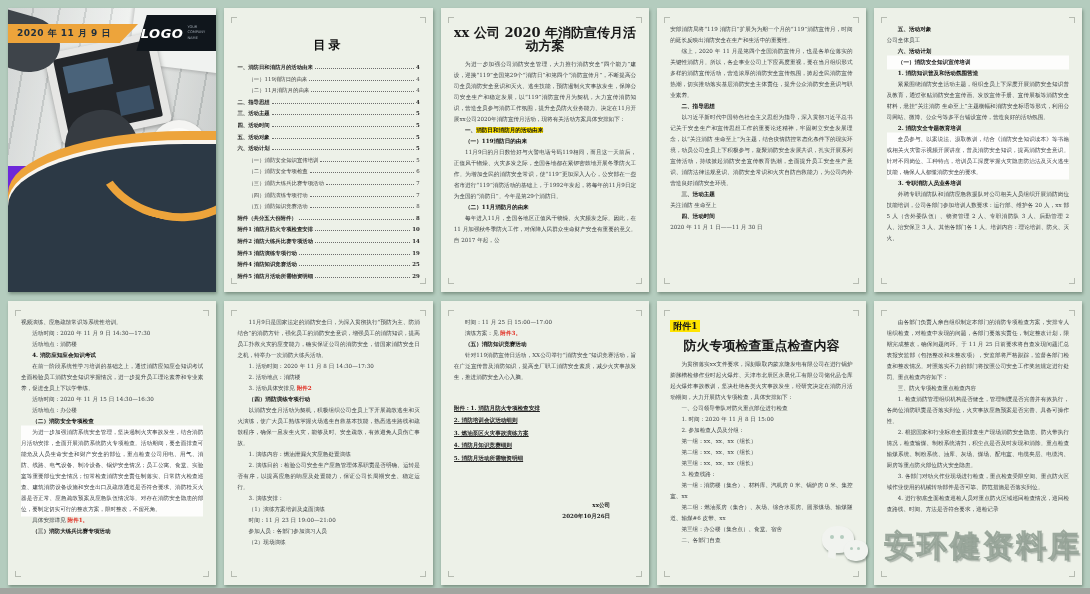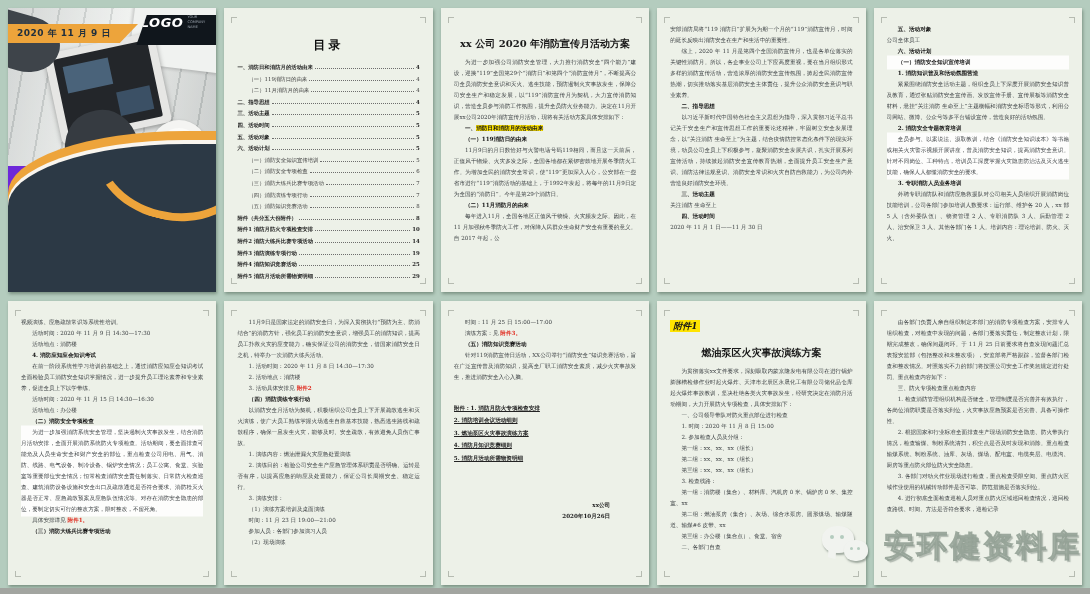--- a/index.html
+++ b/index.html
@@ -16,27 +16,27 @@
                font-family:"DejaVu Serif","Liberation Serif",serif; font-size:5.6px; line-height:11px; color:#3c4043; }
   .cm { position:absolute; width:6px; height:6px; border:0 solid #b6bbb1; }
   .cm.tl{ left:7px; top:9px; border-left-width:1px; border-top-width:1px; }
   .cm.tr{ right:7px; top:9px; border-right-width:1px; border-top-width:1px; }
   .cm.bl{ left:7px; bottom:8px; border-left-width:1px; border-bottom-width:1px; }
   .cm.br{ right:7px; bottom:8px; border-right-width:1px; border-bottom-width:1px; }
 
   
   .ln { text-align:justify; }
   .ln.p, .ln.h1, .ln.h2 { text-indent:2em; }
-  .ln.title { text-align:center; text-indent:0; font-weight:bold; font-size:10px; line-height:13px; color:#181818; margin:13px 0 7px; }
+  .ln.title { text-align:center; text-indent:0; font-weight:bold; font-size:13px; line-height:13px; color:#181818; margin:2px 0 7px; }
   .ln.h1, .ln.h2 { font-weight:bold; color:#141414; }
   .ln.wb { background:#fdfdfc; box-shadow:0 0 0 1.5px #fdfdfc; }
   .mk { background:#ffe400; color:#181818; }
   .red { color:#e02b1f; font-weight:bold; }
   .ln.big { text-indent:0; font-weight:bold; font-size:9px; line-height:14px; margin:2px 0 6px; }
-  .ln.big .mk { padding:1px 3px;font-style:italic; }
+  .ln.big .mk { padding:1px 3px; }
   .ln.att, .ln.att2 { text-indent:0; font-weight:bold; text-decoration:underline; color:#232323; margin-top:1.5px; }
   .ln.sp { height:18px; } .ln.sp2 { height:36px; }
   .ln.sig { text-indent:0; text-align:right; padding-right:26px; font-weight:bold; color:#1d1d1d; }
 
   
   .toc-title { text-align:center; font-weight:bold; font-size:12px; letter-spacing:3px; color:#0e0e0e; margin:16px 0 13px; }
   .trow { display:flex; align-items:flex-end; font-size:5.4px; line-height:6px; margin-bottom:5.6px; color:#3a3a3a; }
   .trow.b { font-weight:bold; color:#1f1f1f; }
   .trow.lv2 { padding-left:11px; }
   .tl-label { white-space:nowrap; }
@@ -66,23 +66,23 @@
   .cover-lower { position:absolute; left:0; right:0; bottom:0; height:148px; background:#2c3945;
                  border-top-left-radius:85% 42%;
                  box-shadow:0 -4px 0 rgba(250,250,248,.95), 0 -13px 0 #eda43b; }
   .cover-lower::after { content:""; position:absolute; right:-34px; top:-44px; width:140px; height:104px;
                  border-radius:50%; border:8px solid #eda43b; border-left-color:transparent;
                  border-top-color:transparent; transform:rotate(14deg); }
   .date-banner { position:absolute; top:16px; left:0; width:130px; height:19px; background:#eda43b;
                  clip-path:polygon(0 0,100% 0,86% 100%,0 100%);
                  display:flex; align-items:center; padding-left:9px;
                  font-size:9px; font-weight:bold; color:#21303e; letter-spacing:.5px; }
-  .logo-box { position:absolute; top:7px; right:0; width:80px; height:30px; background:#10161c;
+  .logo-box { position:absolute; top:7px; right:0; width:80px; height:36px; background:#10161c;
               clip-path:polygon(13% 0,100% 0,100% 100%,0 100%);
-              display:flex; align-items:flex-start; justify-content:flex-end; gap:4px; padding-right:5px; }
+              display:flex; align-items:center; justify-content:flex-end; gap:4px; padding-right:5px; }
   .logo-txt { font-size:13px; font-weight:bold; font-style:italic; color:#fff; letter-spacing:.5px; }
   .logo-sub { font-size:3.6px; line-height:1.4; color:#9aa3ac; width:24px; }
   .cover-text { position:absolute; left:13px; right:4px; top:178px; color:#fff; z-index:3; }
   .eyebrow { font-size:8px; letter-spacing:1.6px; color:#e4e8eb; margin-bottom:5px; }
   .cover-title { font-size:16px; font-weight:bold; white-space:nowrap; letter-spacing:.3px; color:#fff; }
   .cover-title .accent { color:#f2a93d; }
   .cover-sub { margin-top:8px; font-size:7.4px; color:#d8dde2; letter-spacing:1px; }
   .cover-sub .accent { color:#f2a93d; font-weight:bold; letter-spacing:-1px; }
 
   
@@ -339,21 +339,21 @@
           <div class="ln sig"><span>2020年10月26日</span></div>
         </div>
         <i class="cm tl"></i>
         <i class="cm tr"></i>
         <i class="cm bl"></i>
         <i class="cm br"></i>
       </div>
     <div class="page doc">
         <div class="page-body">
           <div class="ln big"><span class="mk">附件1</span></div>
-          <div class="ln title"><span>燃油泵区火灾事故演练方案</span></div>
+          <div class="ln title"><span>防火专项检查重点检查内容</span></div>
           <div class="ln p"><span>为贯彻落实xx文件要求，深刻吸取内蒙京隆发电有限公司在进行锅炉膨胀槽检修作业时起火爆炸、天津市北辰区永晟化工有限公司储化品仓库起火爆炸事故教训，坚决杜绝各类火灾事故发生，经研究决定在消防月活动期间，大力开展防火专项检查，具体安排如下：</span></div>
           <div class="ln p"><span>一、公司领导带队对防火重点部位进行检查</span></div>
           <div class="ln p"><span>1. 时间：2020 年 11 月 8 日 15:00</span></div>
           <div class="ln p"><span>2. 参加检查人员及分组：</span></div>
           <div class="ln p"><span>第一组：xx、xx、xx（组长）</span></div>
           <div class="ln p"><span>第二组：xx、xx、xx（组长）</span></div>
           <div class="ln p"><span>第三组：xx、xx、xx（组长）</span></div>
           <div class="ln p"><span>3. 检查线路：</span></div>
           <div class="ln p"><span>第一组：消防楼（集合）、材料库、汽机房 0 米、锅炉房 0 米、集控室、xx</span></div>
           <div class="ln p"><span>第二组：燃油泵房（集合）、灰场、综合水泵房、圆形煤场、输煤隧道、输煤#6 皮带、xx</span></div>

